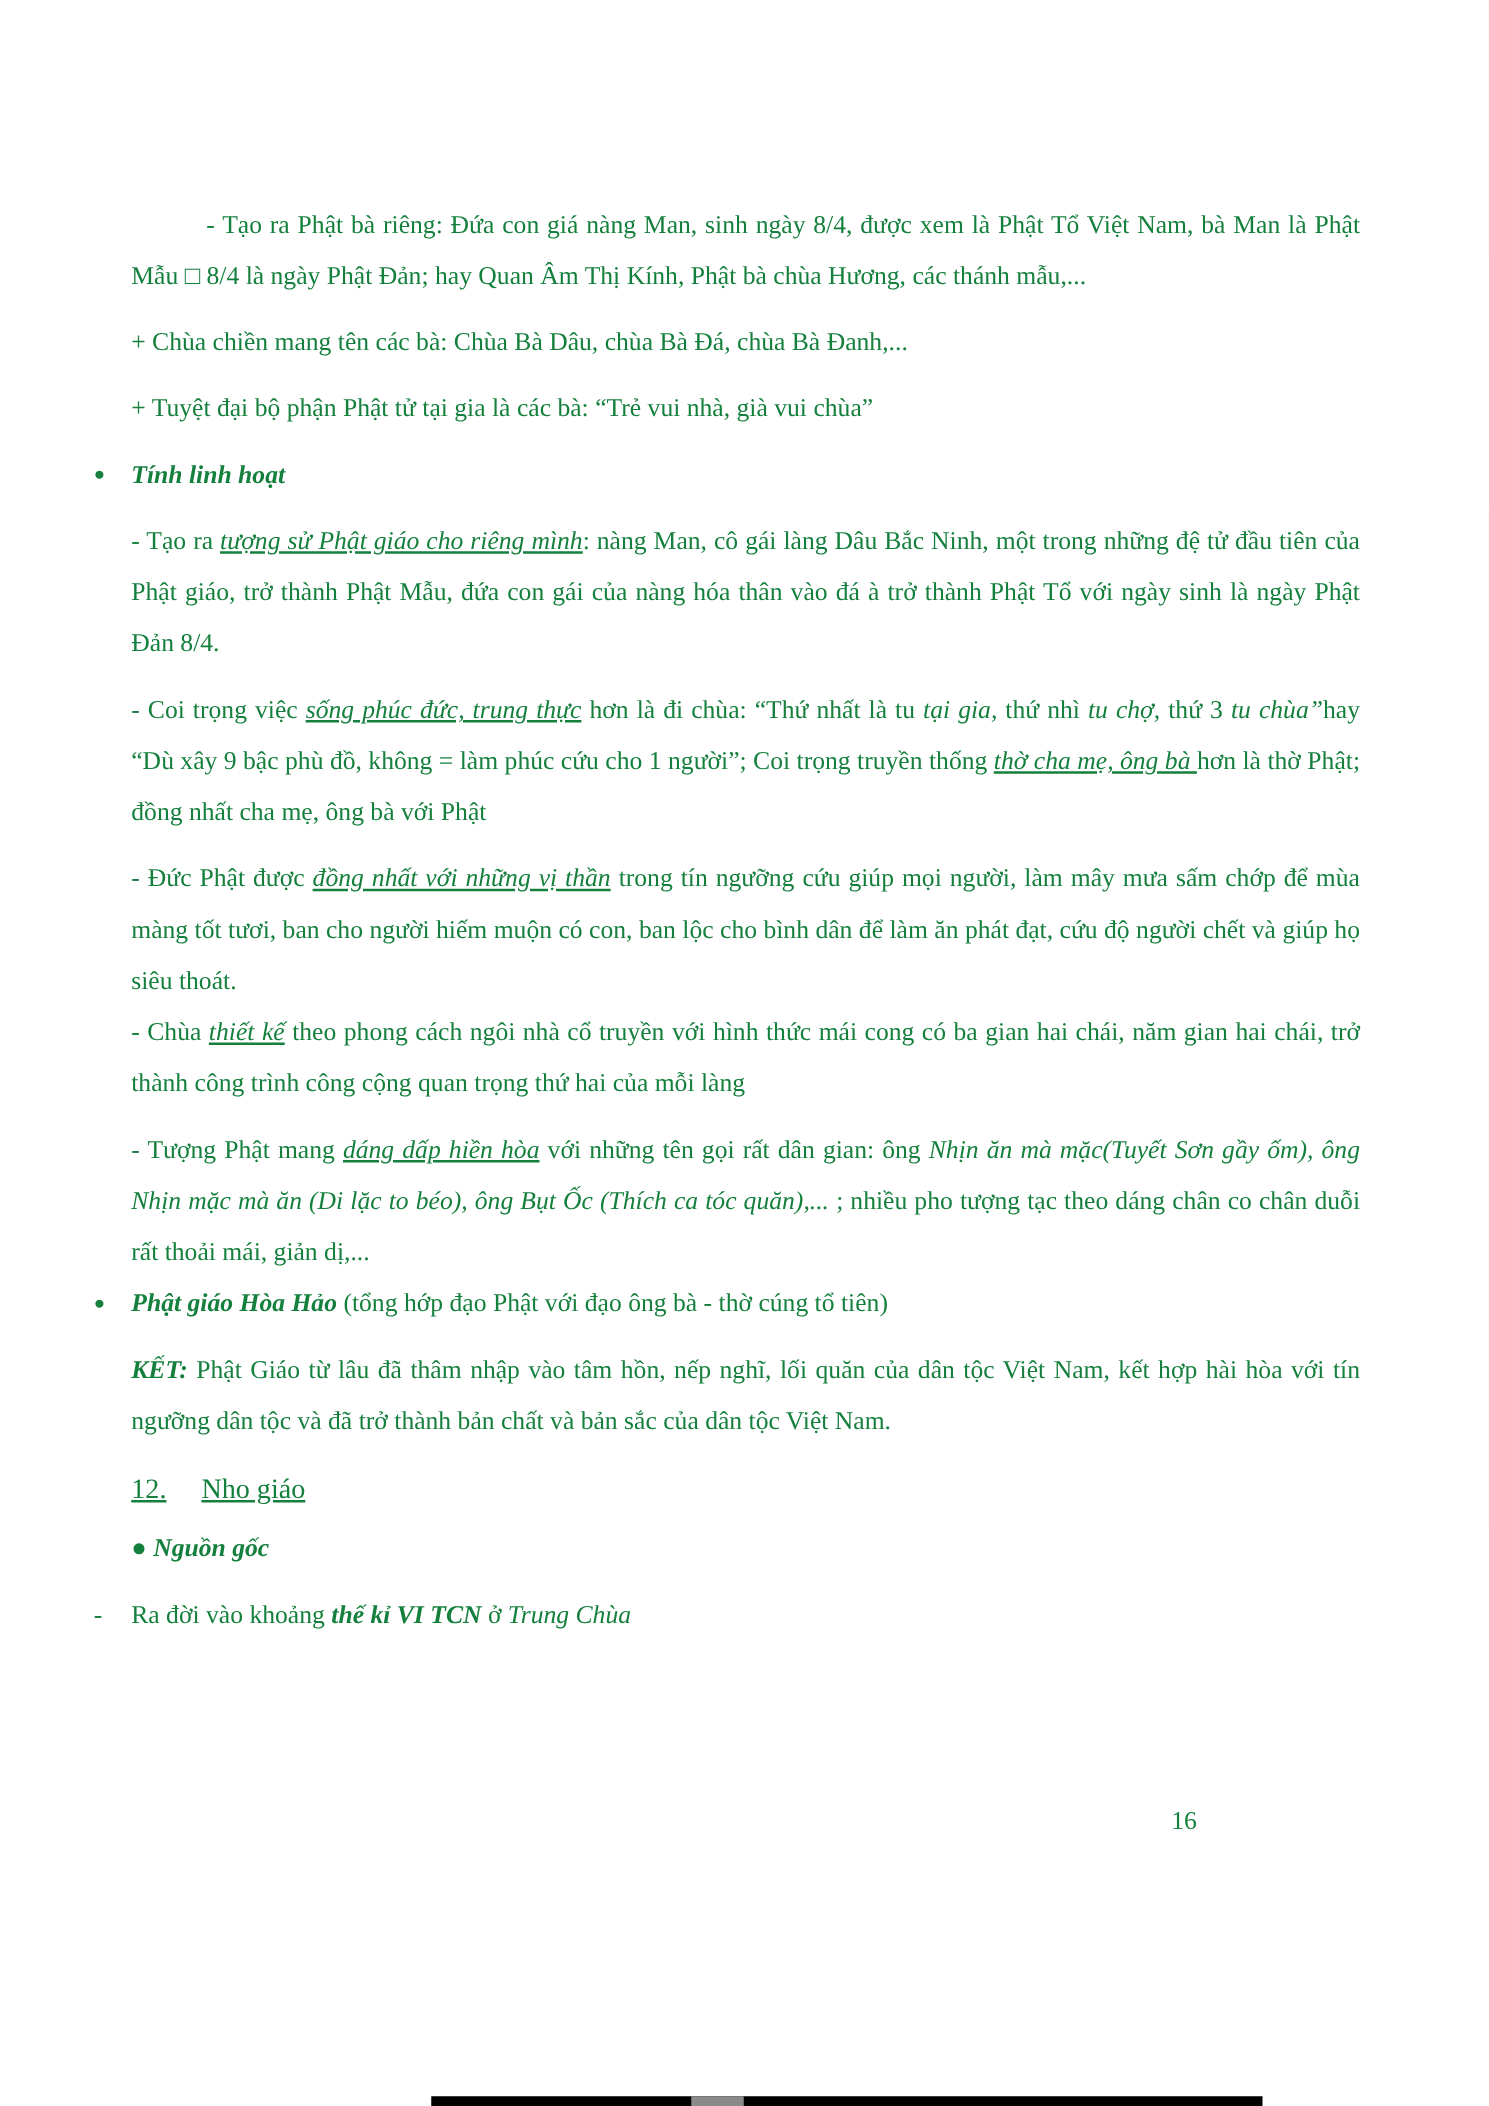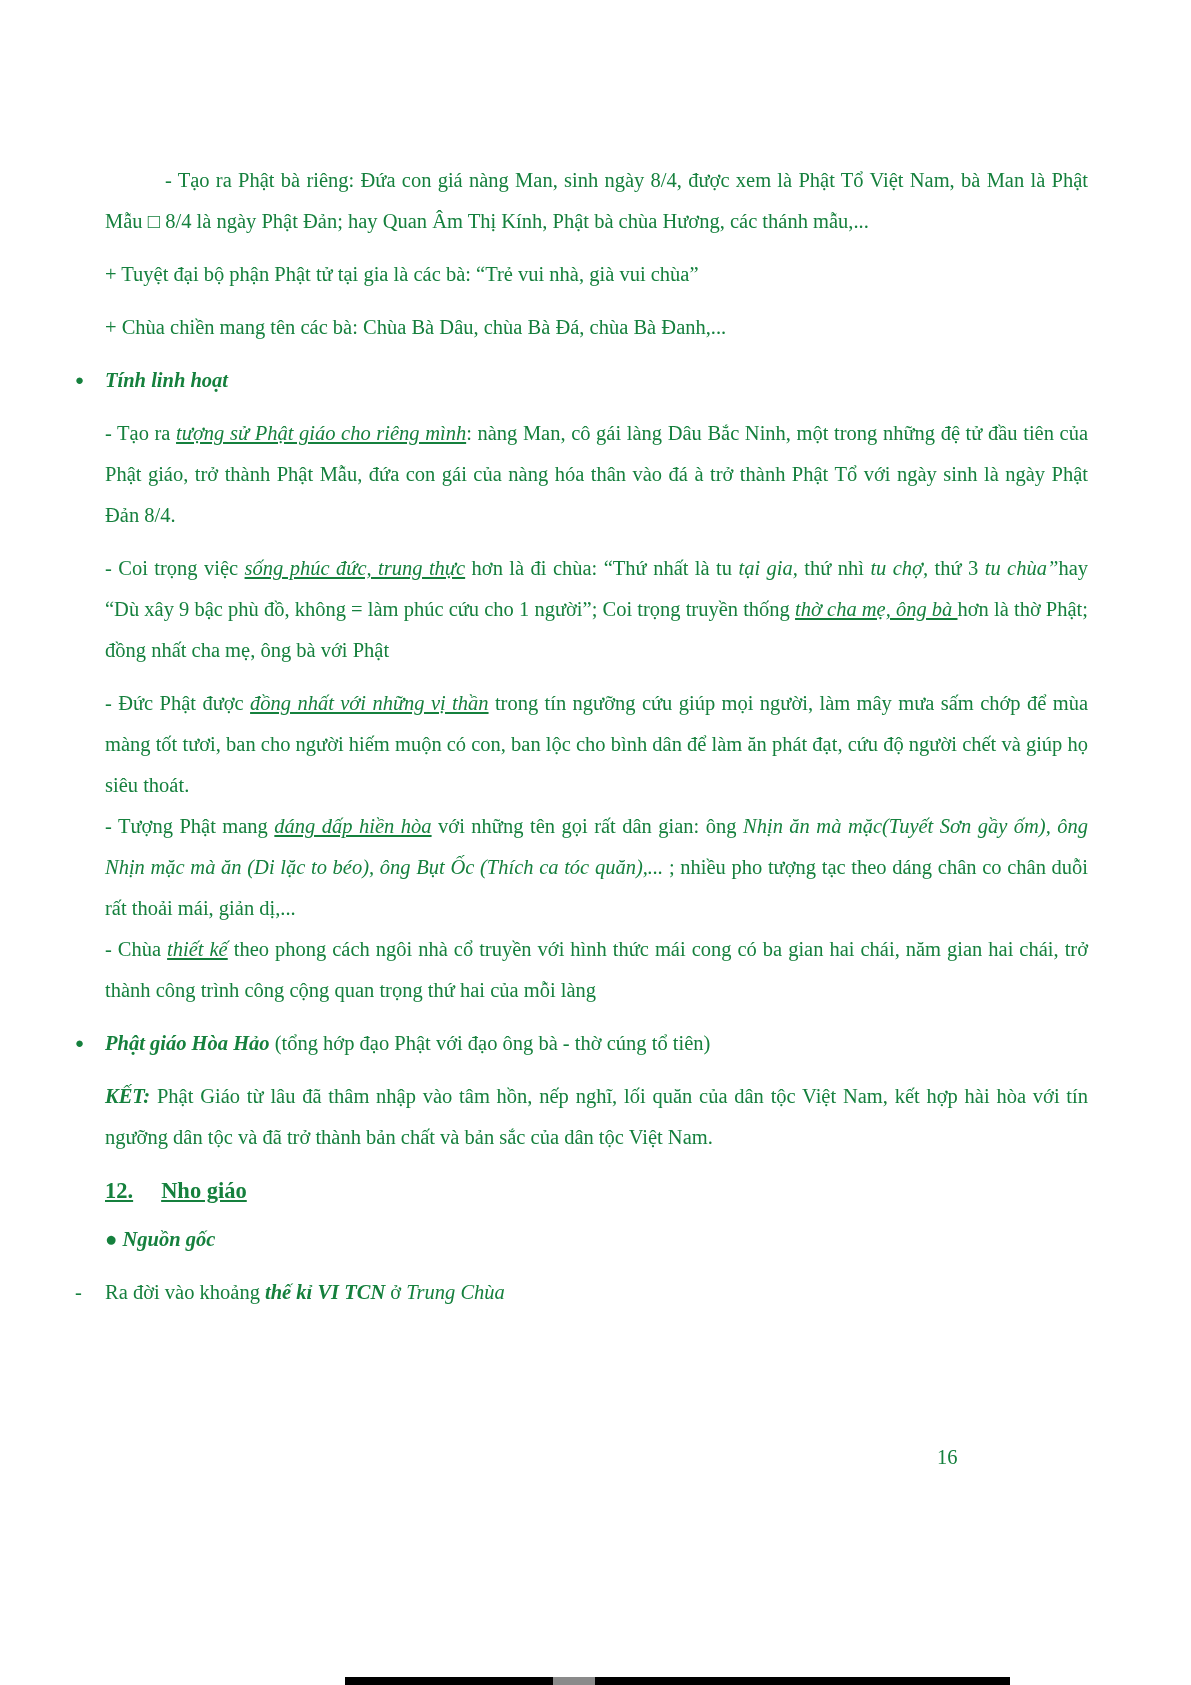--- a/index.html
+++ b/index.html
@@ -19,21 +19,21 @@
     font-size:20.5px;
     line-height:41px;
     text-align:justify;
   }
   .para.no-gap { margin-bottom:0; }
   .para.indent-first { text-indent:60px; }
   .bullet > .marker, .dash > .marker { position:absolute; left:-30px; top:0; }
   .bullet > .marker { font-size:15px; }
   .heading {
     font-size:22.5px;
-    font-weight:bold;
+    font-weight:normal;
     margin:12px 0 8px 0;
     text-align:left;
   }
   .heading > .marker { text-decoration:underline; margin-right:28px; }
   .r-b  { font-weight:bold;font-style:italic; }
   .r-i  { font-style:italic; }
   .r-u  { text-decoration:underline; }
   .r-ui { font-style:italic; text-decoration:underline; }
   .page-number {
     position:absolute; left:937px; top:1445px;
@@ -47,28 +47,28 @@
     position:absolute; left:553px; bottom:0;
     width:42px; height:8px; background:#8a8a8a;
   }
 </style>
 </head>
 <body>
 
 <div class="page">
   <div class="content">
       <p class="para body indent-first"><span>- Tạo ra Phật bà riêng: Đứa con giá nàng Man, sinh ngày 8/4, được xem là Phật Tổ Việt Nam, bà Man là Phật Mẫu □ 8/4 là ngày Phật Đản; hay Quan Âm Thị Kính, Phật bà chùa Hương, các thánh mẫu,...</span></p>
+      <p class="para body"><span>+ Chùa chiền mang tên các bà: Chùa Bà Dâu, chùa Bà Đá, chùa Bà Đanh,...</span></p>
       <p class="para body"><span>+ Tuyệt đại bộ phận Phật tử tại gia là các bà: “Trẻ vui nhà, già vui chùa”</span></p>
-      <p class="para body"><span>+ Chùa chiền mang tên các bà: Chùa Bà Dâu, chùa Bà Đá, chùa Bà Đanh,...</span></p>
       <p class="para bullet"><span class="marker">●</span><span class="r-b">Tính linh hoạt</span></p>
       <p class="para body"><span>- Tạo ra </span><span class="r-ui">tượng sử Phật giáo cho riêng mình</span><span>: nàng Man, cô gái làng Dâu Bắc Ninh, một trong những đệ tử đầu tiên của Phật giáo, trở thành Phật Mẫu, đứa con gái của nàng hóa thân vào đá à trở thành Phật Tổ với ngày sinh là ngày Phật Đản 8/4.</span></p>
       <p class="para body"><span>- Coi trọng việc </span><span class="r-ui">sống phúc đức, trung thực</span><span> hơn là đi chùa: “Thứ nhất là tu </span><span class="r-i">tại gia,</span><span> thứ nhì </span><span class="r-i">tu chợ,</span><span> thứ 3 </span><span class="r-i">tu chùa”</span><span>hay “Dù xây 9 bậc phù đồ, không = làm phúc cứu cho 1 người”; Coi trọng truyền thống </span><span class="r-ui">thờ cha mẹ, ông bà </span><span>hơn là thờ Phật; đồng nhất cha mẹ, ông bà với Phật</span></p>
       <p class="para body no-gap"><span>- Đức Phật được </span><span class="r-ui">đồng nhất với những vị thần</span><span> trong tín ngưỡng cứu giúp mọi người, làm mây mưa sấm chớp để mùa màng tốt tươi, ban cho người hiếm muộn có con, ban lộc cho bình dân để làm ăn phát đạt, cứu độ người chết và giúp họ siêu thoát.</span></p>
+      <p class="para body"><span>- Chùa </span><span class="r-ui">thiết kế</span><span> theo phong cách ngôi nhà cổ truyền với hình thức mái cong có ba gian hai chái, năm gian hai chái, trở thành công trình công cộng quan trọng thứ hai của mỗi làng</span></p>
       <p class="para body no-gap"><span>- Tượng Phật mang </span><span class="r-ui">dáng dấp hiền hòa</span><span> với những tên gọi rất dân gian: ông </span><span class="r-i">Nhịn ăn mà mặc(Tuyết Sơn gầy ốm), ông Nhịn mặc mà ăn (Di lặc to béo), ông Bụt Ốc (Thích ca tóc quăn),...</span><span> ; nhiều pho tượng tạc theo dáng chân co chân duỗi rất thoải mái, giản dị,...</span></p>
-      <p class="para body"><span>- Chùa </span><span class="r-ui">thiết kế</span><span> theo phong cách ngôi nhà cổ truyền với hình thức mái cong có ba gian hai chái, năm gian hai chái, trở thành công trình công cộng quan trọng thứ hai của mỗi làng</span></p>
       <p class="para bullet"><span class="marker">●</span><span class="r-b">Phật giáo Hòa Hảo</span><span> (tổng hớp đạo Phật với đạo ông bà - thờ cúng tổ tiên)</span></p>
       <p class="para body"><span class="r-b">KẾT:</span><span> Phật Giáo từ lâu đã thâm nhập vào tâm hồn, nếp nghĩ, lối quăn của dân tộc Việt Nam, kết hợp hài hòa với tín ngưỡng dân tộc và đã trở thành bản chất và bản sắc của dân tộc Việt Nam.</span></p>
       <p class="para heading"><span class="marker">12.</span><span class="r-u">Nho giáo</span></p>
       <p class="para body"><span class="r-b">● Nguồn gốc</span></p>
       <p class="para dash"><span class="marker">-</span><span>Ra đời vào khoảng </span><span class="r-b">thế kỉ VI TCN</span><span> ở </span><span class="r-i">Trung Chùa</span></p>
     </div>
   <div class="page-number">16</div>
   <div class="bottom-bar"></div>
   <div class="bottom-bar-light"></div>
 </div>

